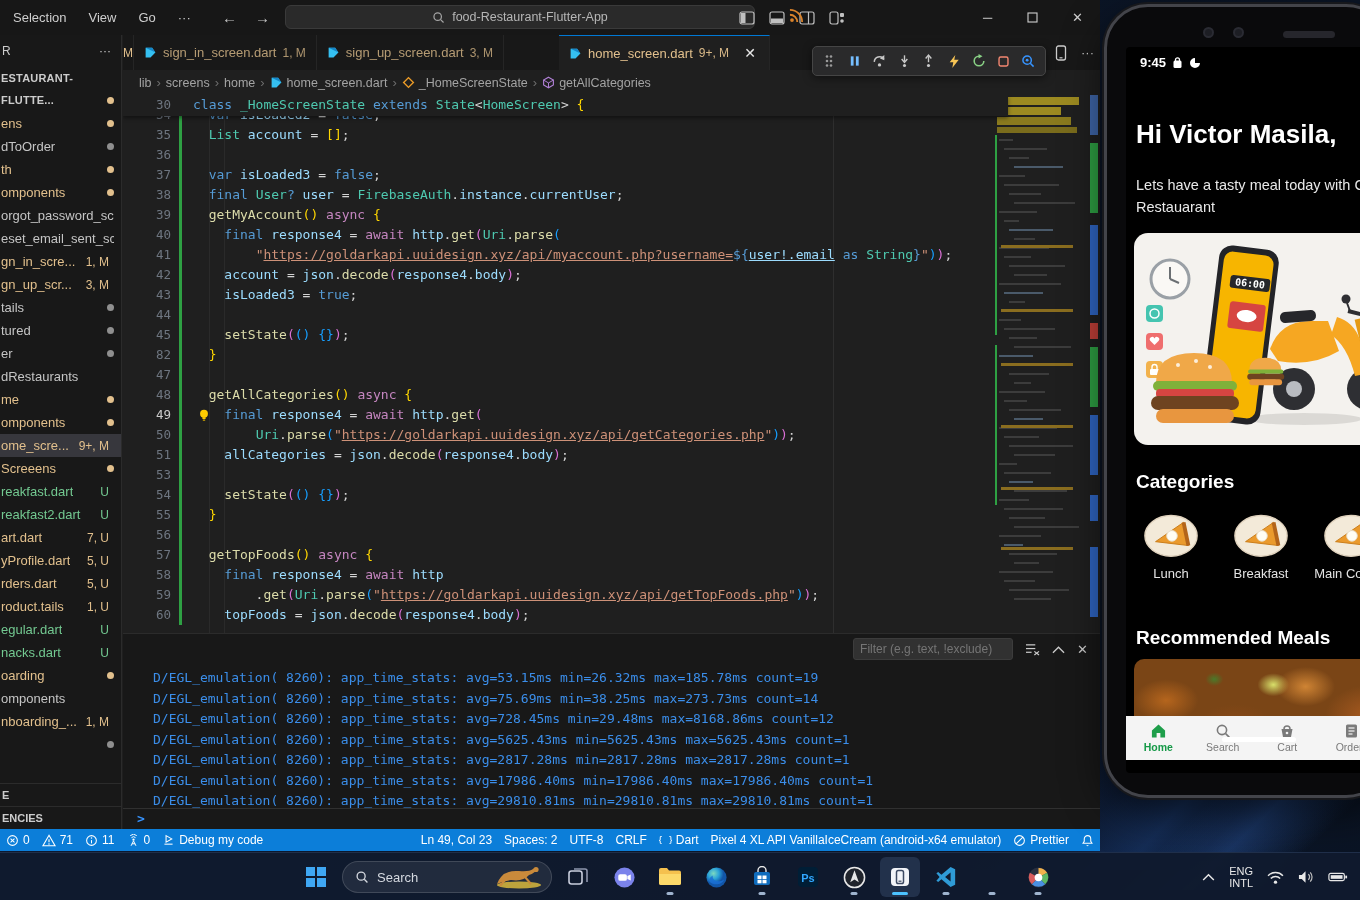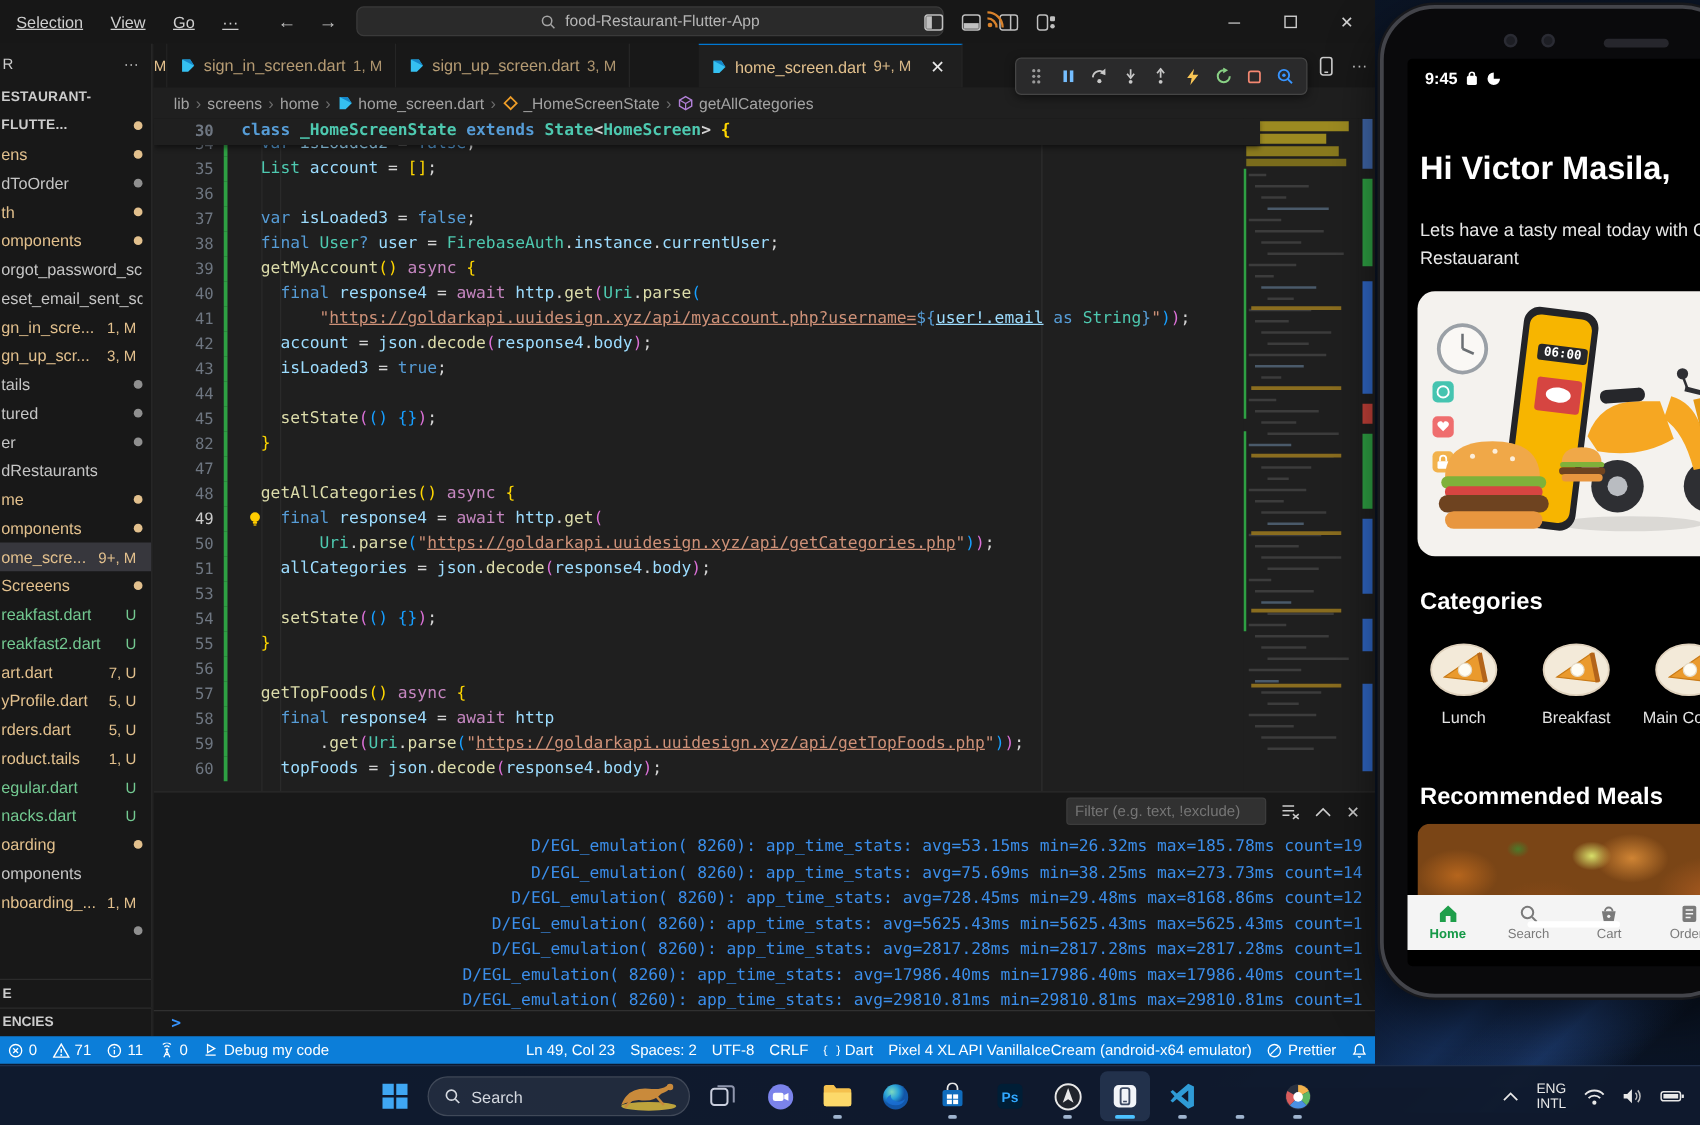--- a/index.html
+++ b/index.html
@@ -13,21 +13,21 @@
   .streak { position:absolute; pointer-events:none; }
   #streak1 { right:-120px; bottom:30px; width:520px; height:240px; transform:skewX(-24deg);
     background:linear-gradient(115deg,transparent 25%,#16306244 40%,#24509b66 52%,#16306244 62%,transparent 78%); }
   #streak2 { right:-40px; bottom:10px; width:300px; height:120px; transform:skewX(-30deg);
     background:linear-gradient(115deg,transparent 30%,#2c5aa766 50%,transparent 72%); }
 
   
   #vscode { position:absolute; left:0; top:0; width:1100px; height:851px; background:#1f1f1f; }
   #titlebar { position:absolute; left:0; top:0; right:0; height:35px; background:#171717; display:flex; align-items:center; }
   #menus { display:flex; gap:4px; padding-left:4px; }
-  .menu-item { color:#cfcfcf; font-size:13px; padding:3px 9px; border-radius:5px; cursor:default;text-decoration:underline; }
+  .menu-item { color:#cfcfcf; font-size:13px; padding:3px 9px; border-radius:5px; cursor:default; }
   .nav-arrows { position:absolute; left:222px; top:0; height:35px; display:flex; align-items:center; gap:18px; color:#c5c5c5; font-size:15px; }
   #title-search { position:absolute; left:285px; top:5px; width:470px; height:24px; background:#2a2a2a; border:1px solid #3a3a3a;
     border-radius:6px; display:flex; align-items:center; justify-content:center; gap:7px; color:#b6b6b6; font-size:12.5px; }
   #layout-icons { position:absolute; right:255px; top:0; height:35px; display:flex; align-items:center; gap:14px; }
   #win-controls { position:absolute; right:0; top:0; height:35px; display:flex; }
   .win-btn { width:45px; height:35px; display:flex; align-items:center; justify-content:center; color:#d0d0d0; font-size:13px; }
 
   
   #sidebar { position:absolute; left:0; top:35px; width:122px; bottom:22px; background:#181818; border-right:1px solid #2b2b2b; overflow:hidden; }
   #sb-head { height:32px; display:flex; align-items:center; justify-content:space-between; padding:0 10px 0 2px; color:#cccccc; font-size:12px; }
@@ -67,21 +67,21 @@
   #editor { position:absolute; left:123px; top:95px; width:977px; height:538px; background:#1f1f1f; overflow:hidden; font-family:"DejaVu Sans Mono",monospace; }
   #ruler80 { position:absolute; left:710px; top:0; bottom:0; width:1px; background:#2e2e2e; }
   .iguide { position:absolute; top:21px; bottom:0; width:1px; background:#2a2a2a; }
   #codelines { position:absolute; left:0; top:10px; right:0; }
   .code-row { position:relative; height:20px; white-space:pre; font-size:13px; line-height:20px; }
   .ln { position:absolute; left:0; top:0; width:48px; text-align:right; color:#6e7681; font-size:12.5px; }
   .ln.cur { color:#cccccc; }
   .gitbar { position:absolute; left:56px; top:0; width:3px; height:20px; background:#2ea043; }
   .ctext { position:absolute; left:70px; top:0; white-space:pre; }
   #sticky { position:absolute; left:0; top:0; width:885px; height:21px; background:#1f1f1f; z-index:10; box-shadow:0 2px 4px rgba(0,0,0,.45); }
-  #sticky .code-row { height:21px;font-weight:bold; }
+  #sticky .code-row { height:21px; }
   .bulb { position:absolute; left:74px; top:3px; z-index:5; }
   .tk-k{color:#569cd6}.tk-m{color:#c586c0}.tk-t{color:#4ec9b0}.tk-f{color:#dcdcaa}
   .tk-v{color:#9cdcfe}.tk-s{color:#ce9178}.tk-p{color:#d4d4d4}.tk-d{color:#d4d4d4}
   .tk-su{color:#ce9178;text-decoration:underline}.tk-vu{color:#9cdcfe;text-decoration:underline}
   .tk-b1{color:#ffd700}.tk-b2{color:#da70d6}.tk-b3{color:#179fff}
 
   
   #minimap { position:absolute; right:13px; top:0; width:92px; bottom:0; background:#1f1f1f; }
   .mm { position:absolute; }
   #overview { position:absolute; right:0; top:0; width:12px; bottom:0; }
@@ -89,21 +89,21 @@
 
   
   #panel { position:absolute; left:123px; top:633px; width:977px; height:196px; background:#181818; border-top:1px solid #2b2b2b; }
   #panel-tabs { position:absolute; left:18px; top:0; height:31px; display:flex; gap:22px; align-items:center; font-size:11px; letter-spacing:.4px; color:#9d9d9d; }
   .ptab { display:flex; align-items:center; gap:6px; height:31px; cursor:pointer; }
   .ptab.active { color:#e7e7e7; border-bottom:1px solid #e7e7e7; }
   .pbadge { background:#4d4d4d; color:#ffffff; font-size:10px; border-radius:9px; padding:1px 6px; letter-spacing:0; }
   #panel-actions { position:absolute; right:12px; top:4px; display:flex; align-items:center; gap:12px; }
   #panel-filter { width:160px; height:22px; background:#313131; border:1px solid #3c3c3c; border-radius:3px; color:#989898; font-size:12px; padding:0 6px; font-family:"Liberation Sans",sans-serif; }
   .pact { color:#cccccc; font-size:13px; cursor:pointer; }
-  #logs { position:absolute; left:30px; top:34px; right:10px; font-family:"DejaVu Sans Mono",monospace; font-size:13px; line-height:20.5px; color:#3b8eea; white-space:pre;text-align:right; }
+  #logs { position:absolute; left:30px; top:34px; right:10px; font-family:"DejaVu Sans Mono",monospace; font-size:13px; line-height:20.5px; color:#3b8eea; white-space:pre; }
   #prompt-row { position:absolute; left:0; right:0; top:174px; height:21px; border-top:1px solid #303030; color:#3794ff; font-weight:bold; font-size:13px; padding-left:14px; line-height:20px; font-family:"DejaVu Sans Mono",monospace; }
 
   
   #statusbar { position:absolute; left:0; top:829px; width:1100px; height:22px; background:#0c7ed9; color:#ffffff; display:flex; align-items:center; justify-content:space-between; font-size:12px; }
   .sbgrp { display:flex; align-items:center; height:22px; }
   .sb-item { display:flex; align-items:center; gap:4px; padding:0 6px; height:22px; cursor:pointer; white-space:nowrap; }
 
   
   #phone { position:absolute; left:1104px; top:4px; width:286px; height:794px; background:#0a0a0c; border:3px solid #43444a; border-radius:44px; box-shadow:0 0 0 2px #17181c, 0 14px 40px rgba(0,0,0,.6); }
   .cam { position:absolute; width:11px; height:11px; border-radius:50%; background:#1d1e24; border:2px solid #2a2b33; top:20px; }

